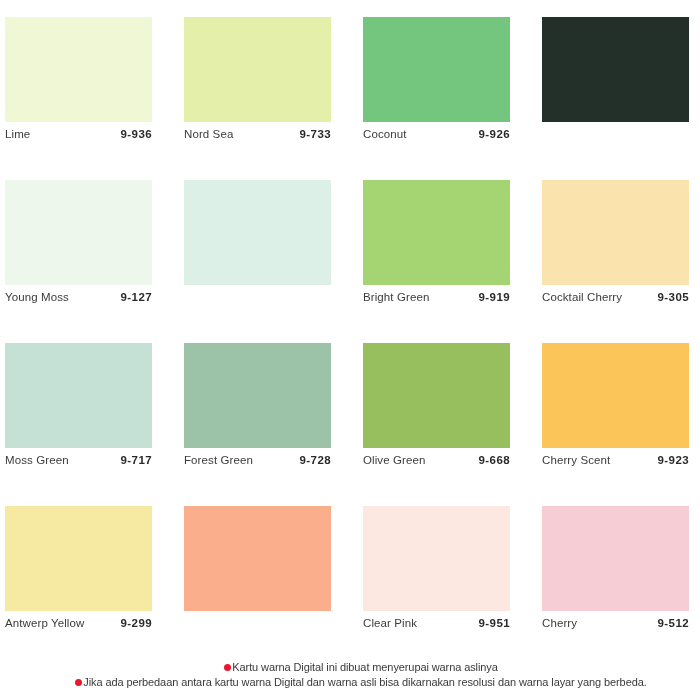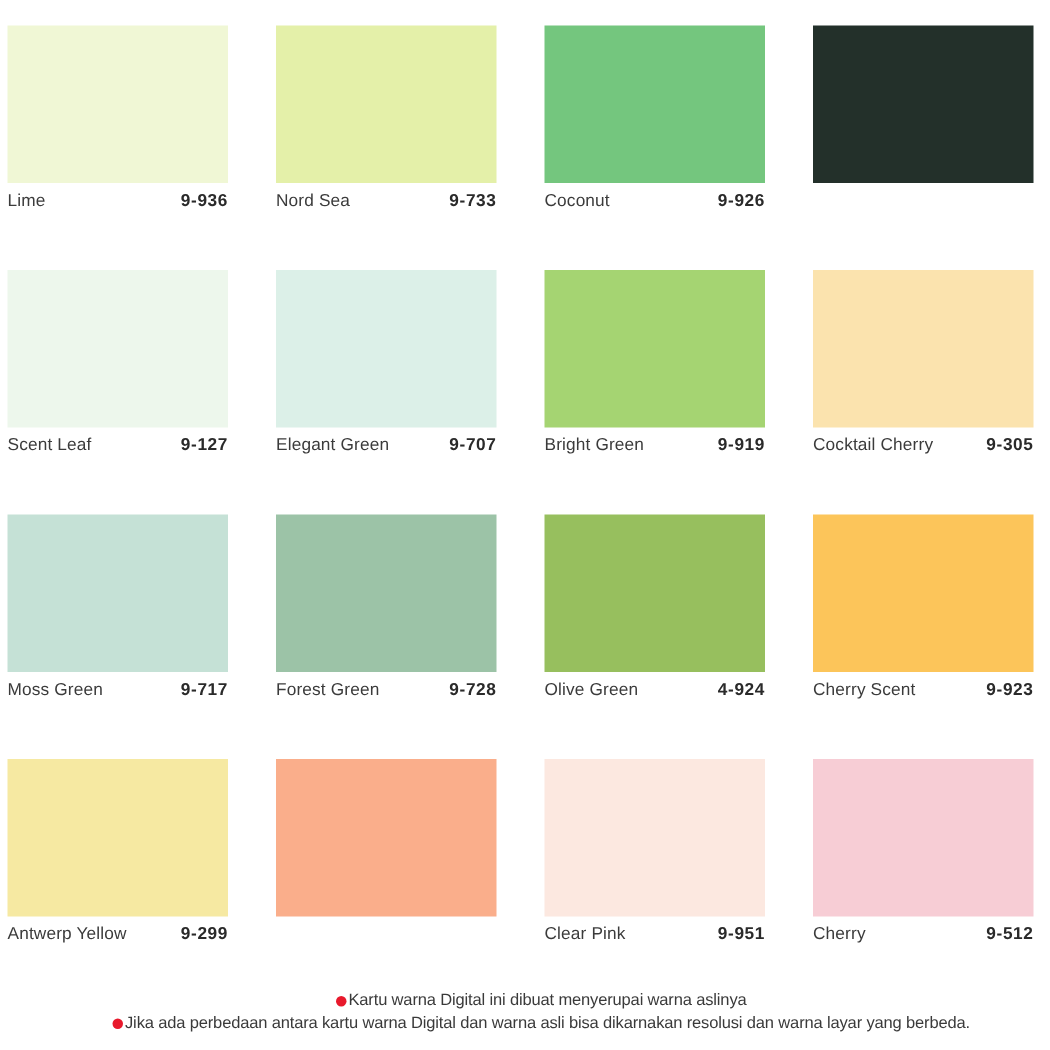--- a/index.html
+++ b/index.html
@@ -126,30 +126,26 @@
           <span class="swatch-name">Coconut</span>
           <span class="swatch-code">9-926</span>
         </div>
       </div>
       <div class="swatch-cell">
         <div class="swatch-chip" style="background: rgb(35, 48, 42);"></div>
       </div>
       <div class="swatch-cell">
         <div class="swatch-chip" style="background: rgb(237, 247, 236);"></div>
         <div class="swatch-label-row">
-          <span class="swatch-name">Scent Leaf</span>
+          <span class="swatch-name">Young Moss</span>
           <span class="swatch-code">9-127</span>
         </div>
       </div>
       <div class="swatch-cell">
         <div class="swatch-chip" style="background: rgb(220, 240, 232);"></div>
-        <div class="swatch-label-row">
-          <span class="swatch-name">Elegant Green</span>
-          <span class="swatch-code">9-707</span>
-        </div>
       </div>
       <div class="swatch-cell">
         <div class="swatch-chip" style="background: rgb(165, 212, 114);"></div>
         <div class="swatch-label-row">
           <span class="swatch-name">Bright Green</span>
           <span class="swatch-code">9-919</span>
         </div>
       </div>
       <div class="swatch-cell">
         <div class="swatch-chip" style="background: rgb(251, 227, 174);"></div>
@@ -169,21 +165,21 @@
         <div class="swatch-chip" style="background: rgb(156, 195, 167);"></div>
         <div class="swatch-label-row">
           <span class="swatch-name">Forest Green</span>
           <span class="swatch-code">9-728</span>
         </div>
       </div>
       <div class="swatch-cell">
         <div class="swatch-chip" style="background: rgb(151, 191, 94);"></div>
         <div class="swatch-label-row">
           <span class="swatch-name">Olive Green</span>
-          <span class="swatch-code">4-924</span>
+          <span class="swatch-code">9-668</span>
         </div>
       </div>
       <div class="swatch-cell">
         <div class="swatch-chip" style="background: rgb(252, 197, 90);"></div>
         <div class="swatch-label-row">
           <span class="swatch-name">Cherry Scent</span>
           <span class="swatch-code">9-923</span>
         </div>
       </div>
       <div class="swatch-cell">

